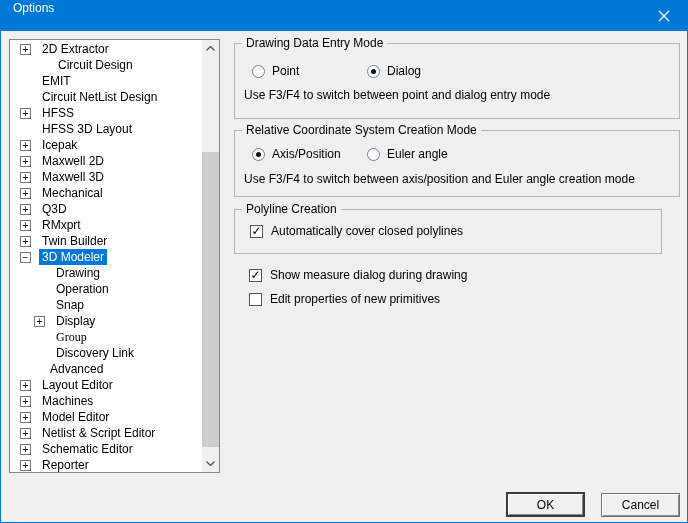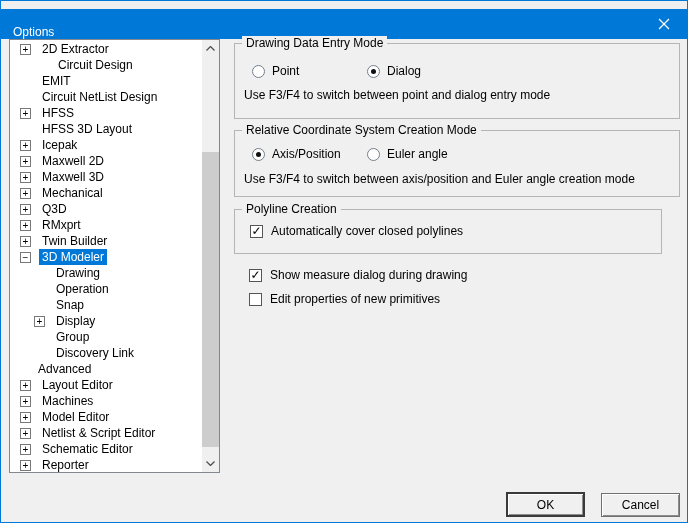--- a/index.html
+++ b/index.html
@@ -4,21 +4,21 @@
 <style>
   html,body{margin:0;padding:0;background:#d9d9d9;}
   *{box-sizing:border-box;}
   .window{
     position:relative;width:688px;height:523px;
     background:#f0f0f0;border:1px solid #0078d7;
     font-family:"Liberation Sans",sans-serif;font-size:12px;color:#000;
     overflow:hidden;
   }
   .titlebar{position:absolute;left:0;top:0;width:100%;height:30px;background:#0078d7;
-    display:flex;align-items:flex-end;color:#fff;margin-top:8px;}
+    display:flex;align-items:flex-start;color:#fff;}
   .title-text{margin-left:12px;font-size:12px;}
   .close-btn{position:absolute;right:0;top:0;width:46px;height:30px;
     display:flex;align-items:center;justify-content:center;cursor:pointer;}
   
   .tree{position:absolute;left:8px;top:38px;width:211px;height:434px;
     background:#fff;border:1px solid #828790;overflow:hidden;}
   .tree-body{position:absolute;left:0;top:1px;right:17px;}
   .tree-row{height:16px;display:flex;align-items:center;white-space:nowrap;}
   .expand-box{width:11px;height:11px;border:1px solid #787878;background:#fff;
     display:flex;align-items:center;justify-content:center;
@@ -138,29 +138,29 @@
           <span class="tree-label">Operation</span>
         </div>
         <div class="tree-row" style="padding-left: 24px;">
           <span class="expand-spacer"></span>
           <span class="tree-label">Snap</span>
         </div>
         <div class="tree-row" style="padding-left: 24px;">
           <span class="expand-box">+</span>
           <span class="tree-label">Display</span>
         </div>
-        <div class="tree-row" style="padding-left: 24px;">
+        <div class="tree-row" style="padding-left: 24px; font-family: Liberation Serif, serif;">
           <span class="expand-spacer"></span>
           <span class="tree-label">Group</span>
         </div>
         <div class="tree-row" style="padding-left: 24px;">
           <span class="expand-spacer"></span>
           <span class="tree-label">Discovery Link</span>
         </div>
-        <div class="tree-row" style="padding-left: 6px;">
+        <div class="tree-row" style="padding-left: 18px;">
           <span class="expand-spacer"></span>
           <span class="tree-label">Advanced</span>
         </div>
         <div class="tree-row" style="padding-left: 10px;">
           <span class="expand-box">+</span>
           <span class="tree-label">Layout Editor</span>
         </div>
         <div class="tree-row" style="padding-left: 10px;">
           <span class="expand-box">+</span>
           <span class="tree-label">Machines</span>

